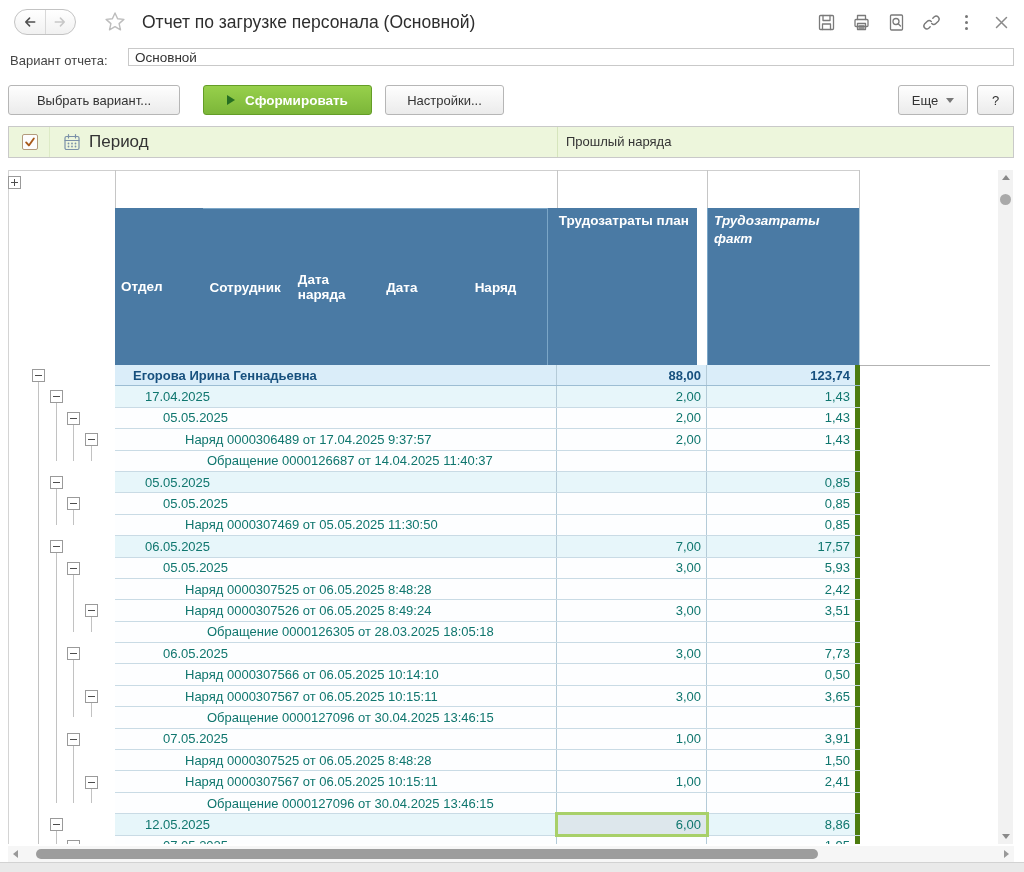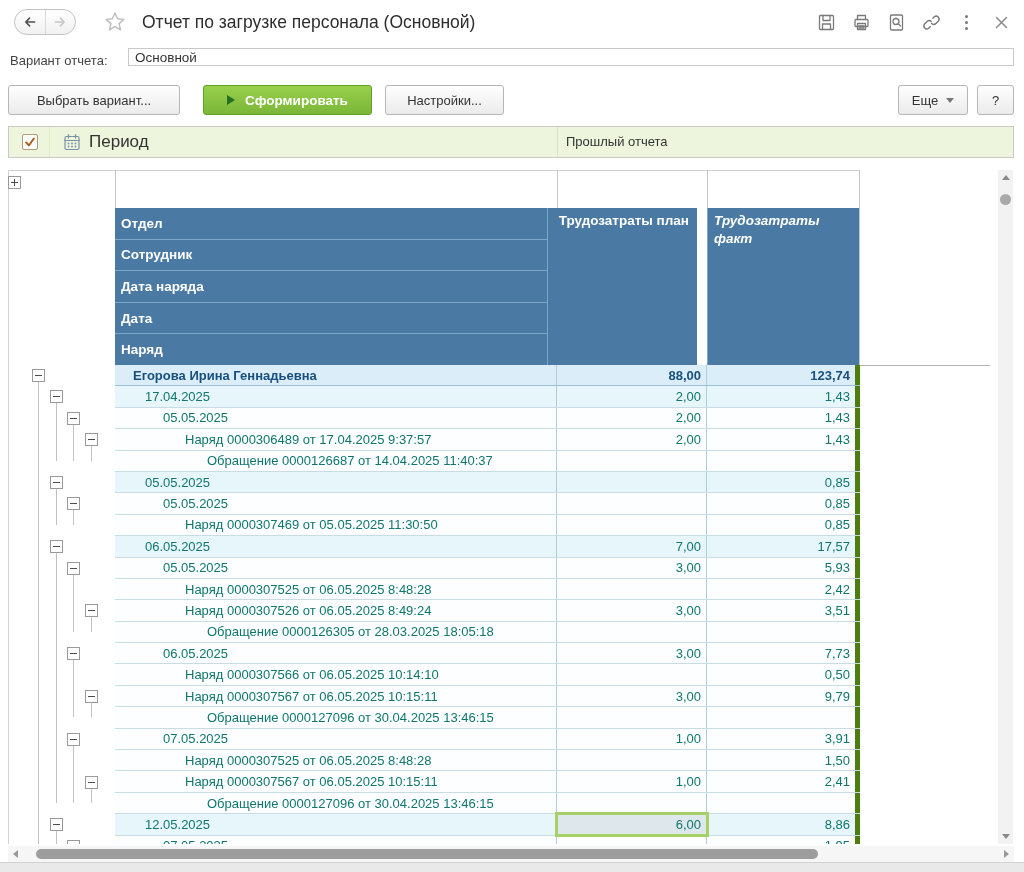--- a/index.html
+++ b/index.html
@@ -50,21 +50,21 @@
   .leftline { position:absolute; left:8px; top:4px; width:1px; height:674px; background:#d4d4d4; }
   .pv { position:absolute; top:4px; width:1px; height:38px; background:#c6c6c6; }
   .hext { position:absolute; left:860px; top:199px; width:130px; height:1px; background:#b3b3b3; }
 
   .plusbox, .exp { position:absolute; width:13px; height:13px; background:#fff; border:1px solid #9a9a9a; cursor:pointer; }
   .plusbox { left:8px; top:10px; }
   .plusbox::before, .exp::before { content:''; position:absolute; left:2px; top:5px; width:7px; height:1px; background:#4d4d4d; }
   .plusbox::after { content:''; position:absolute; left:5px; top:2px; width:1px; height:7px; background:#4d4d4d; }
 
   .thead { position:absolute; left:115px; top:42px; width:745px; height:157px; }
-  .dimcol { position:absolute; left:0; top:0; width:442px; height:157px; background:#4a7aa4; display:flex; flex-direction:column; }
+  .dimcol { position:absolute; left:0; top:0; width:442px; height:157px; background:#4a7aa4; display:flex; flex-direction:row; }
   .hrow { flex:1; display:flex; align-items:center; padding-left:6px; color:#fff; font-weight:bold; font-size:13.5px; cursor:default; }
   .hrow + .hrow { border-top:1px solid #7ba6c7; }
   .measure { position:absolute; top:0; height:157px; background:#4a7aa4; color:#fff; font-weight:bold; font-size:13.5px;
              padding:4px 8px 0 6px; border-left:1px solid #7ba6c7; line-height:1.35; }
   .m1 { left:432px; width:150px;text-align:right; }
   .m2 { left:592px; width:153px; border-right:1px solid #b4cbd8;font-style:italic; }
 
   .rows { position:absolute; left:115px; top:199px; width:745px; height:479px; overflow:hidden; }
   .trow { position:relative; height:21.4px; border-bottom:1px solid #c9dbe5; display:flex; font-size:13px; color:#0f766e; background:#fdfeff; }
   .trow .c1 { width:442px; border-right:1px solid #b4cbd8; display:flex; align-items:center; white-space:nowrap; overflow:hidden; }
@@ -188,21 +188,21 @@
             <circle cx="9" cy="10.5" r="0.9"></circle>
             <circle cx="12.5" cy="10.5" r="0.9"></circle>
             <circle cx="5.5" cy="13.5" r="0.9"></circle>
             <circle cx="9" cy="13.5" r="0.9"></circle>
             <circle cx="12.5" cy="13.5" r="0.9"></circle>
           </g>
         </svg>
     </span>
     <span class="fname">Период</span>
     <span class="fdiv2"></span>
-    <span class="fvalue">Прошлый отчета</span>
+    <span class="fvalue">Прошлый наряда</span>
   </div>
 
   <div class="report">
     <div class="topline"></div>
     <div class="leftline"></div>
     <div class="pv" style="left:115px"></div>
     <div class="pv" style="left:557px"></div>
     <div class="pv" style="left:707px"></div>
     <div class="pv" style="left:859px"></div>
     <div class="plusbox"></div>
@@ -292,21 +292,21 @@
           <div class="c3">7,73</div>
         </div>
         <div class="trow ">
           <div class="c1" style="padding-left: 70px;">Наряд 0000307566 от 06.05.2025 10:14:10</div>
           <div class="c2"></div>
           <div class="c3">0,50</div>
         </div>
         <div class="trow ">
           <div class="c1" style="padding-left: 70px;">Наряд 0000307567 от 06.05.2025 10:15:11</div>
           <div class="c2">3,00</div>
-          <div class="c3">9,79</div>
+          <div class="c3">3,65</div>
         </div>
         <div class="trow ">
           <div class="c1" style="padding-left: 92px;">Обращение 0000127096 от 30.04.2025 13:46:15</div>
           <div class="c2"></div>
           <div class="c3"></div>
         </div>
         <div class="trow ">
           <div class="c1" style="padding-left: 48px;">07.05.2025</div>
           <div class="c2">1,00</div>
           <div class="c3">3,91</div>

